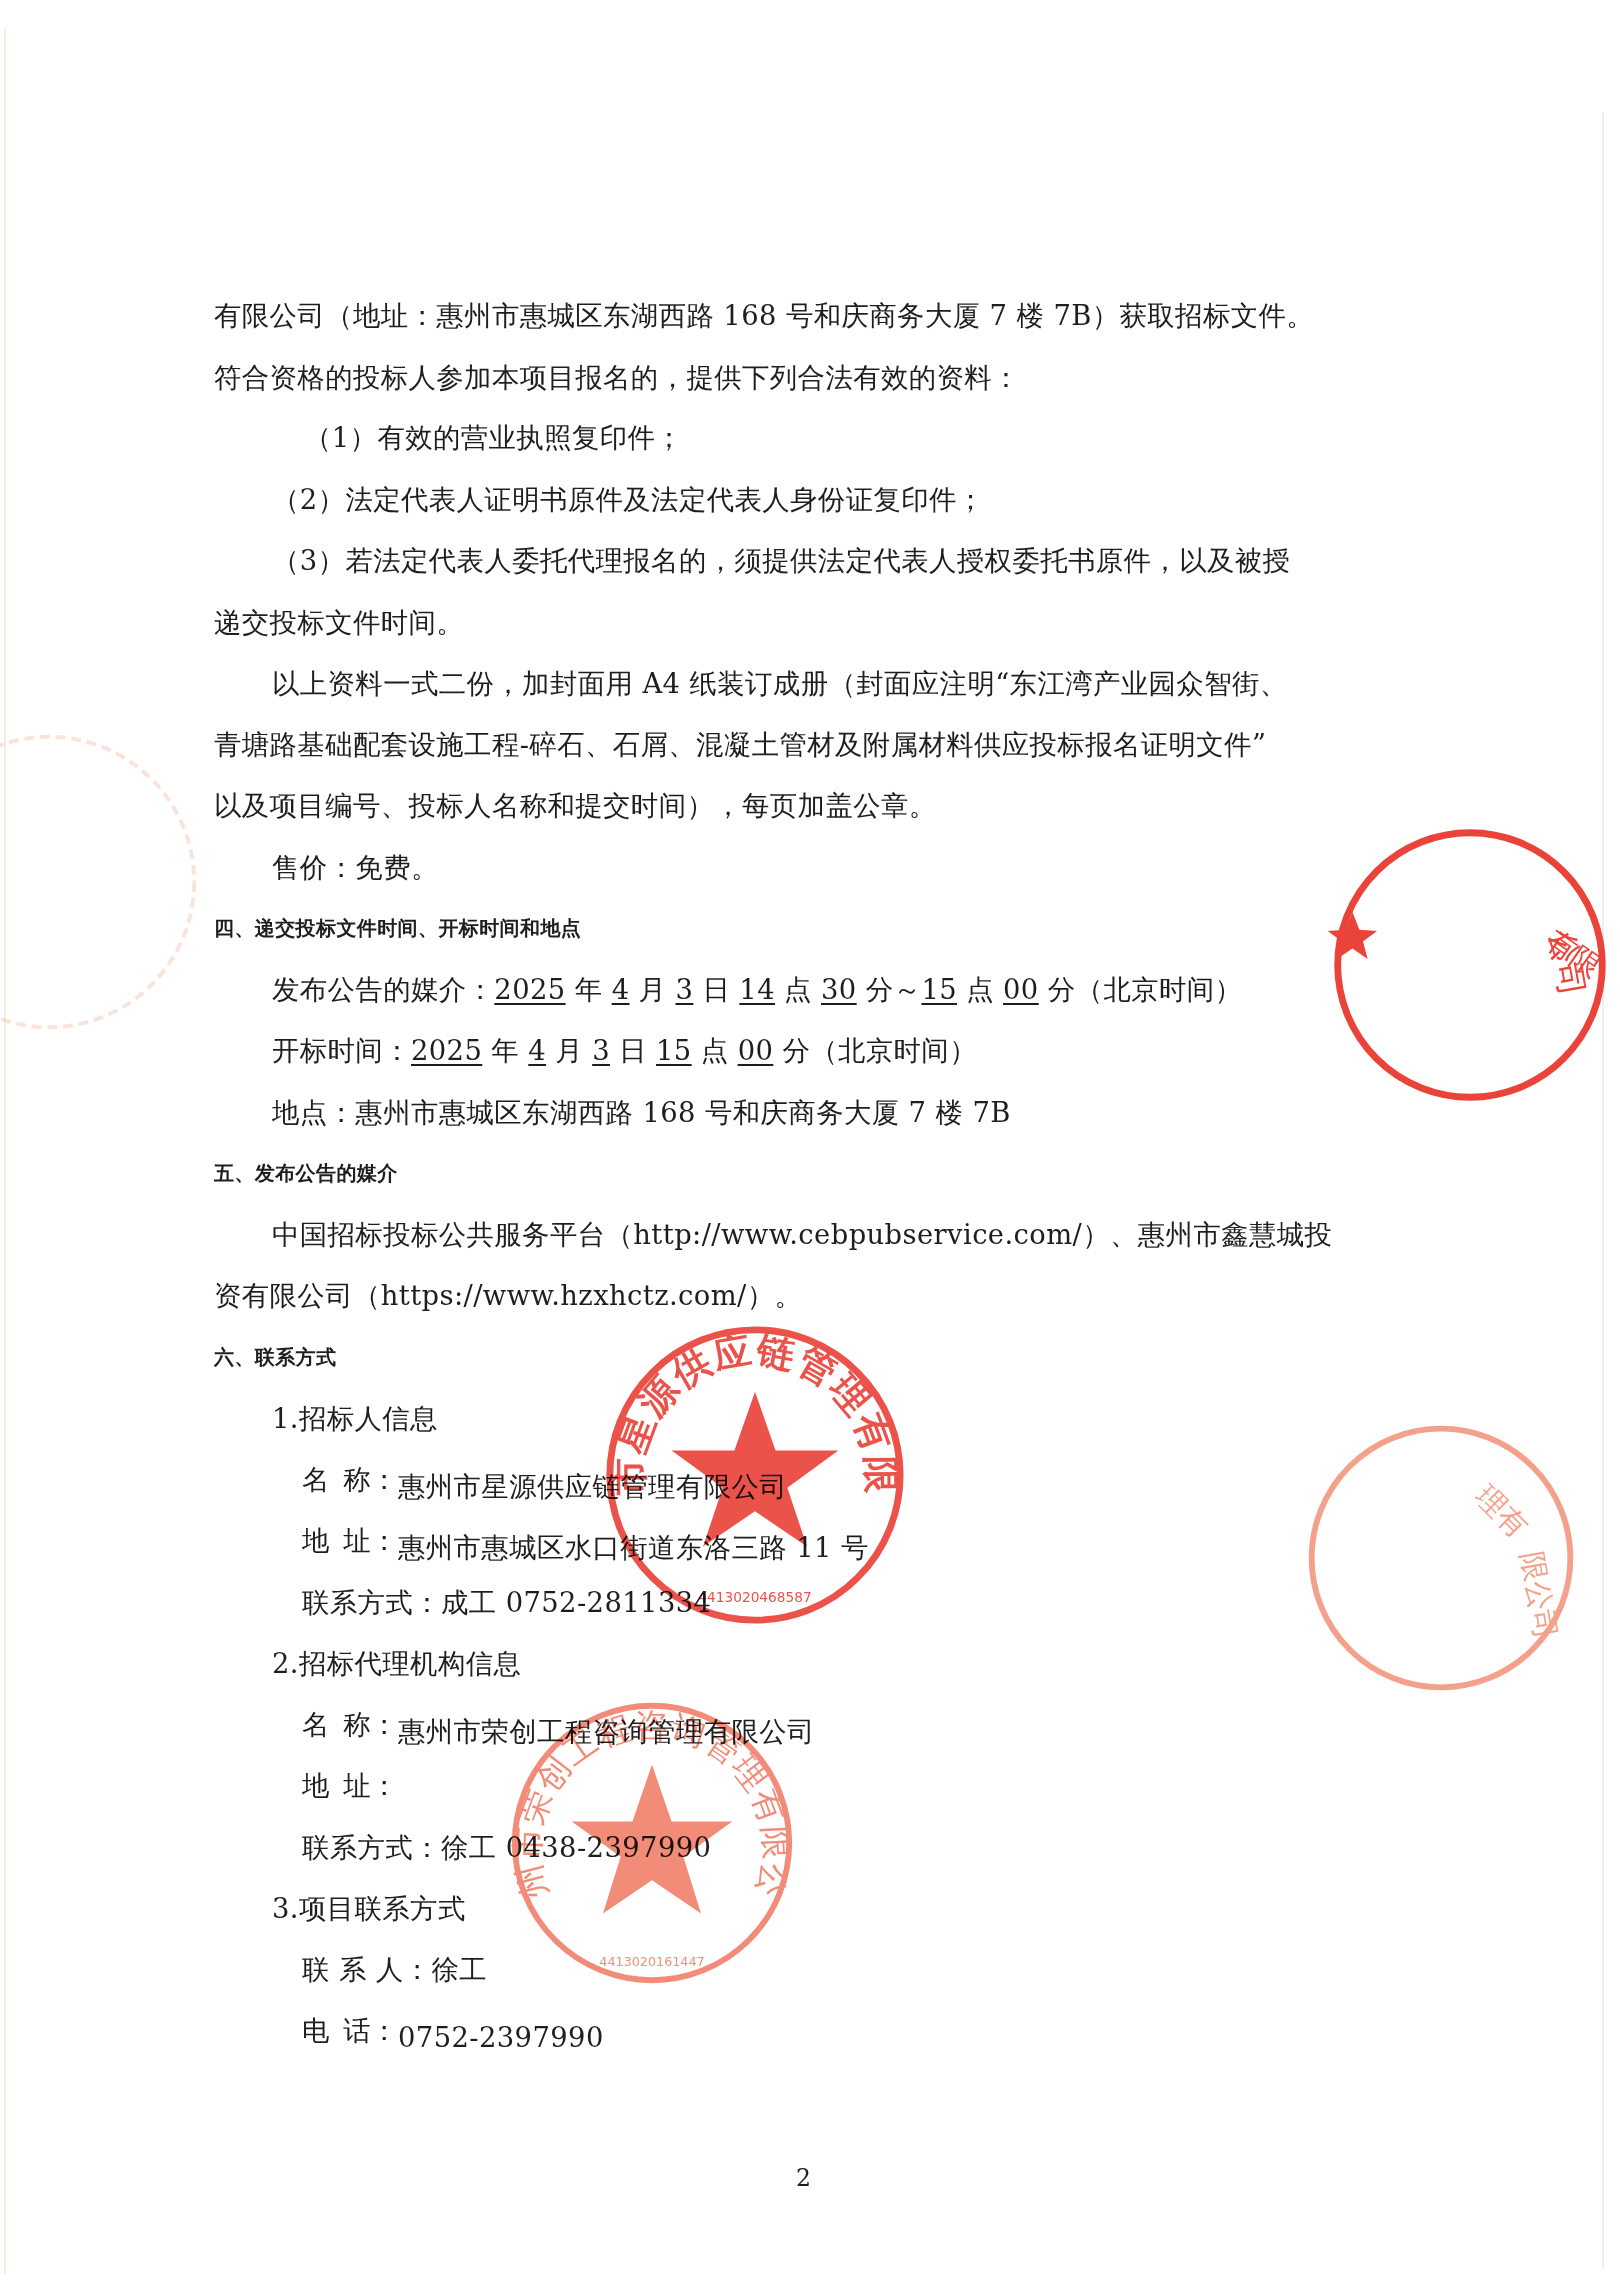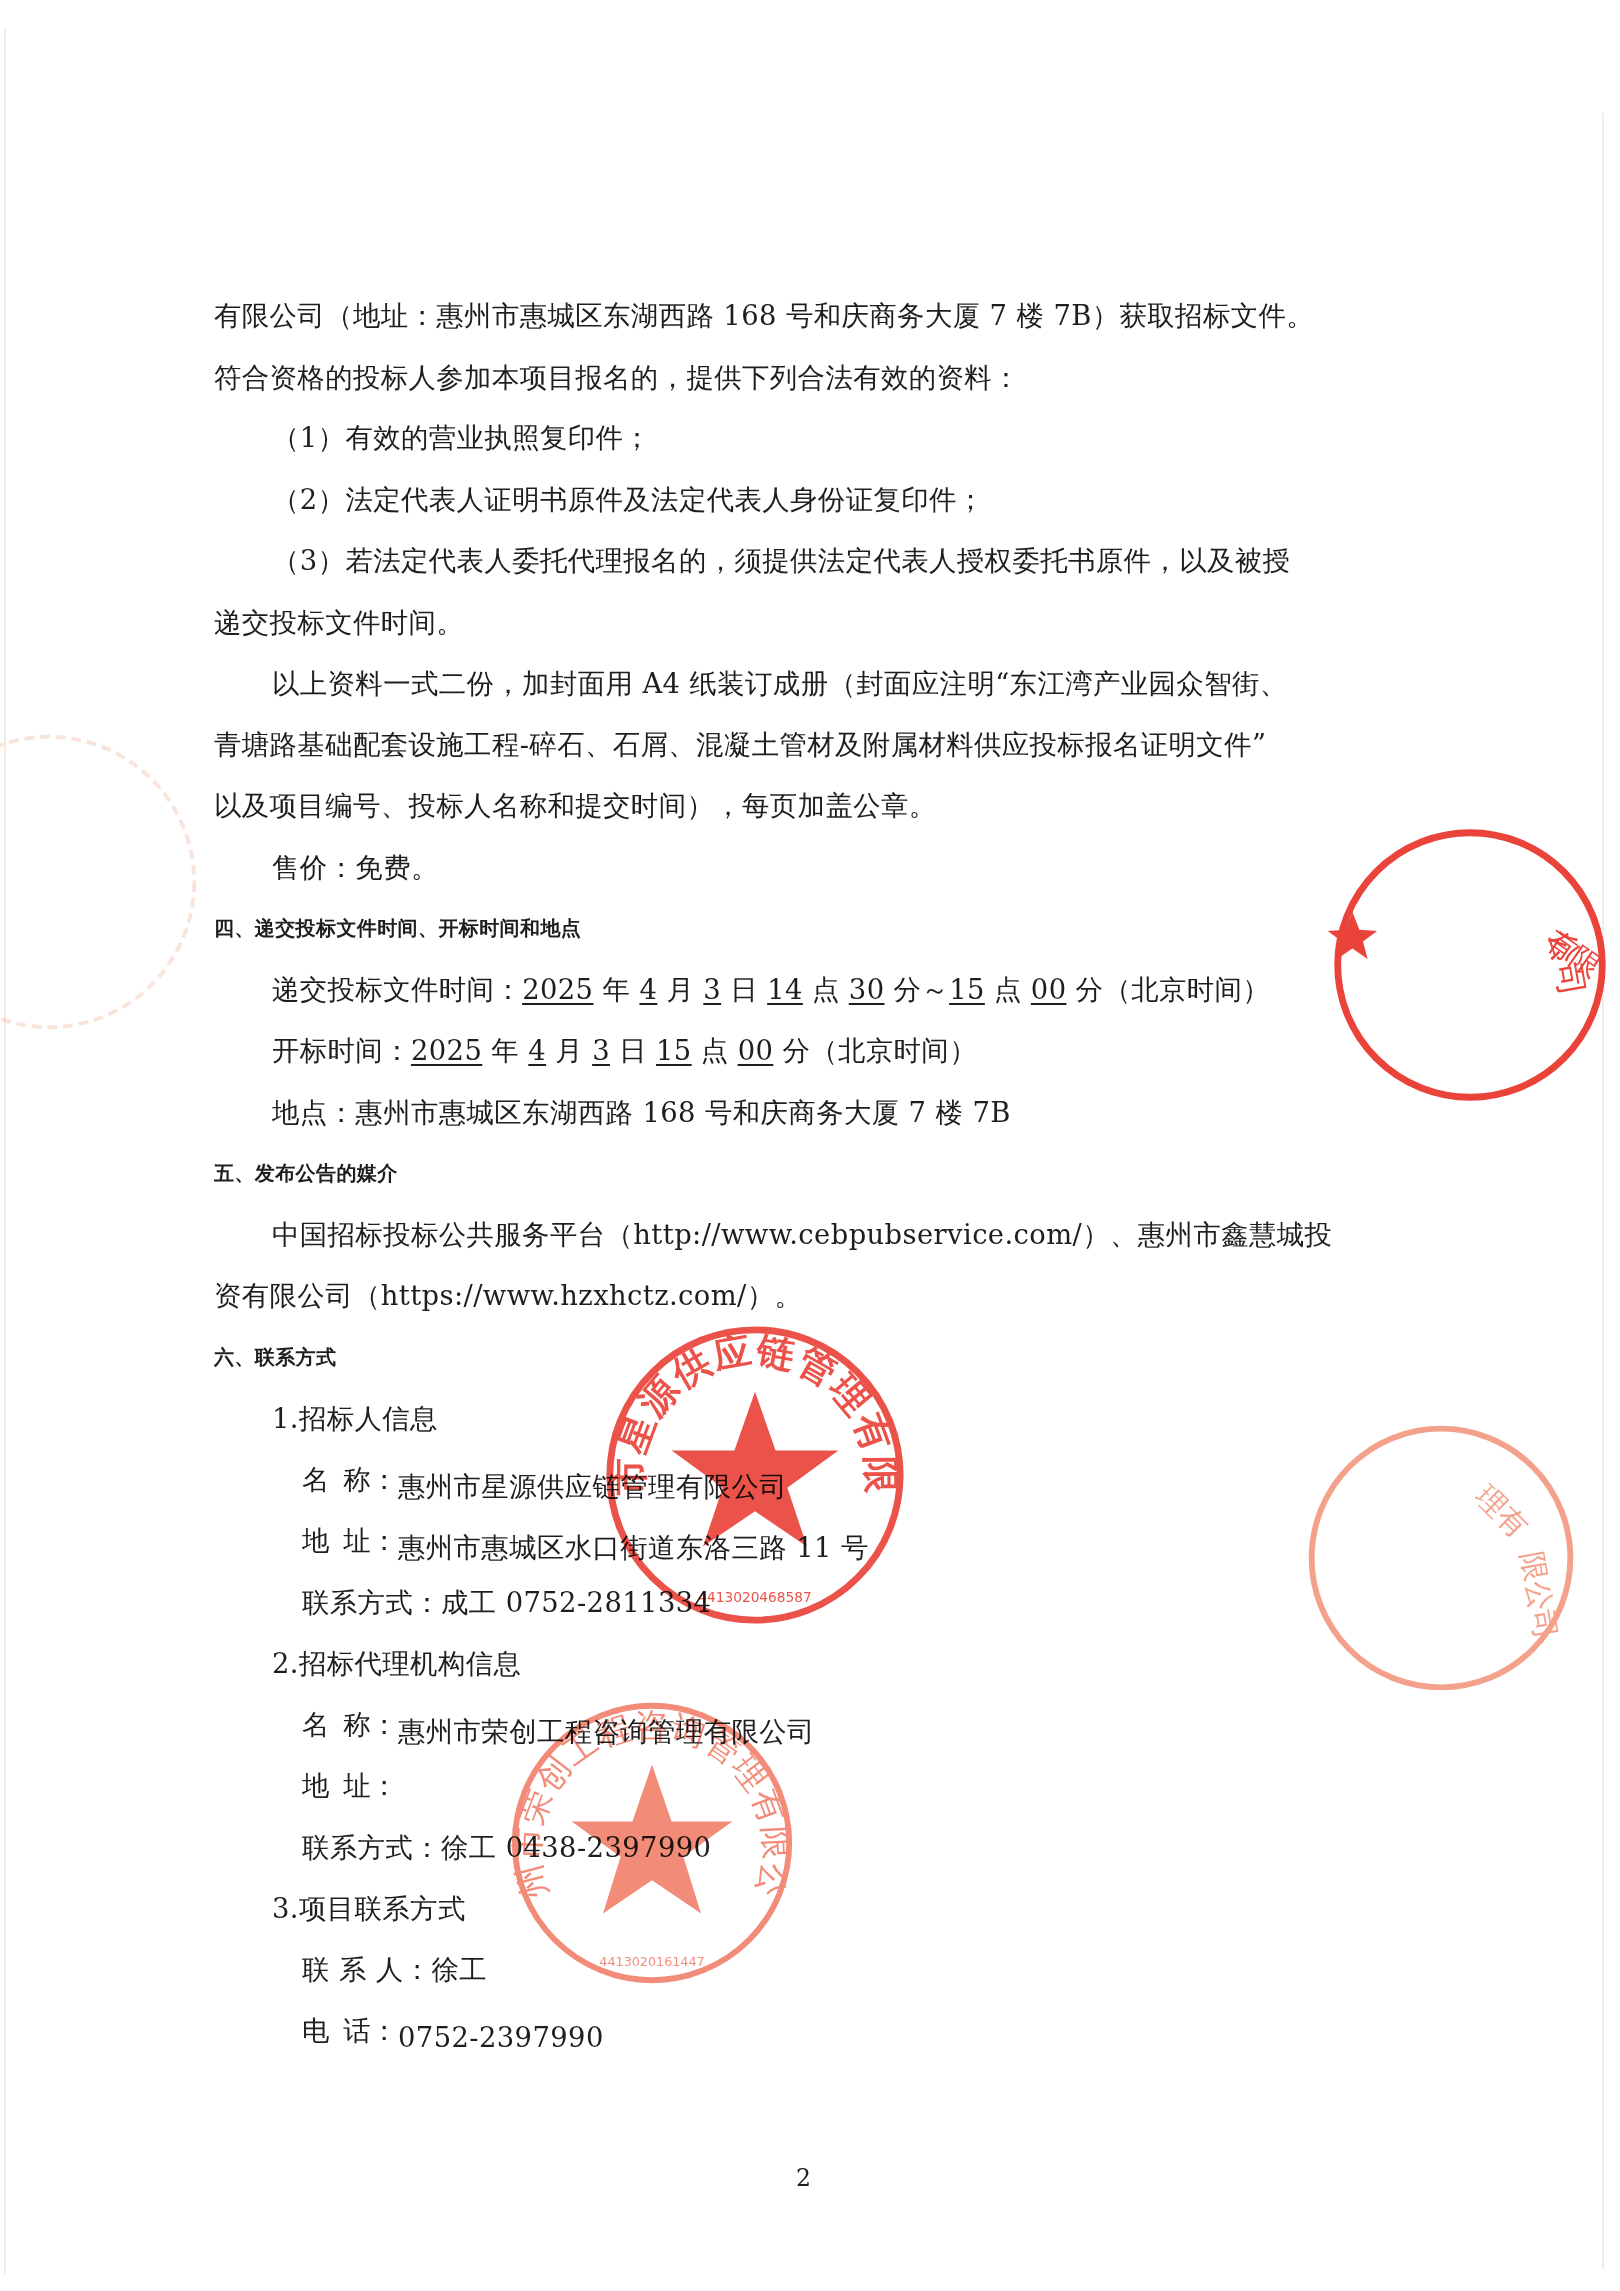--- a/index.html
+++ b/index.html
@@ -50,33 +50,33 @@
 <div class="stamp" style="left:1294px; top:1411px; opacity:0.7;">
   <svg width="294" height="294" viewBox="0 0 300 300">
     <circle cx="150" cy="150" r="132" fill="none" stroke="#f07a5c" stroke-width="6"></circle>
     <text x="205" y="110" font-size="30" fill="#f07a5c" text-anchor="middle" font-family="DejaVu Sans, sans-serif" transform="rotate(45 205 110)">理有</text>
     <text x="240" y="190" font-size="30" fill="#f07a5c" text-anchor="middle" font-family="DejaVu Sans, sans-serif" transform="rotate(80 240 190)">限公司</text>
   </svg>
 </div>
 
 <div class="line" style="top:299px;">有限公司（地址：惠州市惠城区东湖西路 168 号和庆商务大厦 7 楼 7B）获取招标文件。</div>
 <div class="line" style="top:361px;">符合资格的投标人参加本项目报名的，提供下列合法有效的资料：</div>
-<div class="line ind1" style="top:421px;">（1）有效的营业执照复印件；</div>
+<div class="line ind1" style="top:421px;margin-left:32px;">（1）有效的营业执照复印件；</div>
 <div class="line ind1" style="top:483px;">（2）法定代表人证明书原件及法定代表人身份证复印件；</div>
 <div class="line ind1" style="top:544px;">（3）若法定代表人委托代理报名的，须提供法定代表人授权委托书原件，以及被授</div>
 <div class="line" style="top:606px;">递交投标文件时间。</div>
 <div class="line ind1" style="top:667px;">以上资料一式二份，加封面用 A4 纸装订成册（封面应注明“东江湾产业园众智街、</div>
 <div class="line" style="top:728px;">青塘路基础配套设施工程-碎石、石屑、混凝土管材及附属材料供应投标报名证明文件”</div>
 <div class="line" style="top:789px;">以及项目编号、投标人名称和提交时间），每页加盖公章。</div>
 <div class="line ind1" style="top:851px;">售价：免费。</div>
 
 <div class="line head" style="top:912px;">四、递交投标文件时间、开标时间和地点</div>
 
 <div class="line ind1" style="top:973px;">
-  <span>递交投标文件时间：</span><span class="u">2025</span><span> 年 </span><span class="u">4</span><span> 月 </span><span class="u">3</span><span> 日 </span><span class="u">14</span><span> 点 </span><span class="u">30</span><span> 分～</span><span class="u">15</span><span> 点 </span><span class="u">00</span><span> 分（北京时间）</span>
+  <span>发布公告的媒介：</span><span class="u">2025</span><span> 年 </span><span class="u">4</span><span> 月 </span><span class="u">3</span><span> 日 </span><span class="u">14</span><span> 点 </span><span class="u">30</span><span> 分～</span><span class="u">15</span><span> 点 </span><span class="u">00</span><span> 分（北京时间）</span>
 </div>
 
 <div class="line ind1" style="top:1034px;">
   <span>开标时间：</span><span class="u">2025</span><span> 年 </span><span class="u">4</span><span> 月 </span><span class="u">3</span><span> 日 </span><span class="u">15</span><span> 点 </span><span class="u">00</span><span> 分（北京时间）</span>
 </div>
 
 <div class="line ind1" style="top:1096px;">地点：惠州市惠城区东湖西路 168 号和庆商务大厦 7 楼 7B</div>
 
 <div class="line head" style="top:1157px;">五、发布公告的媒介</div>
 <div class="line ind1" style="top:1218px;">中国招标投标公共服务平台（http://www.cebpubservice.com/）、惠州市鑫慧城投</div>

